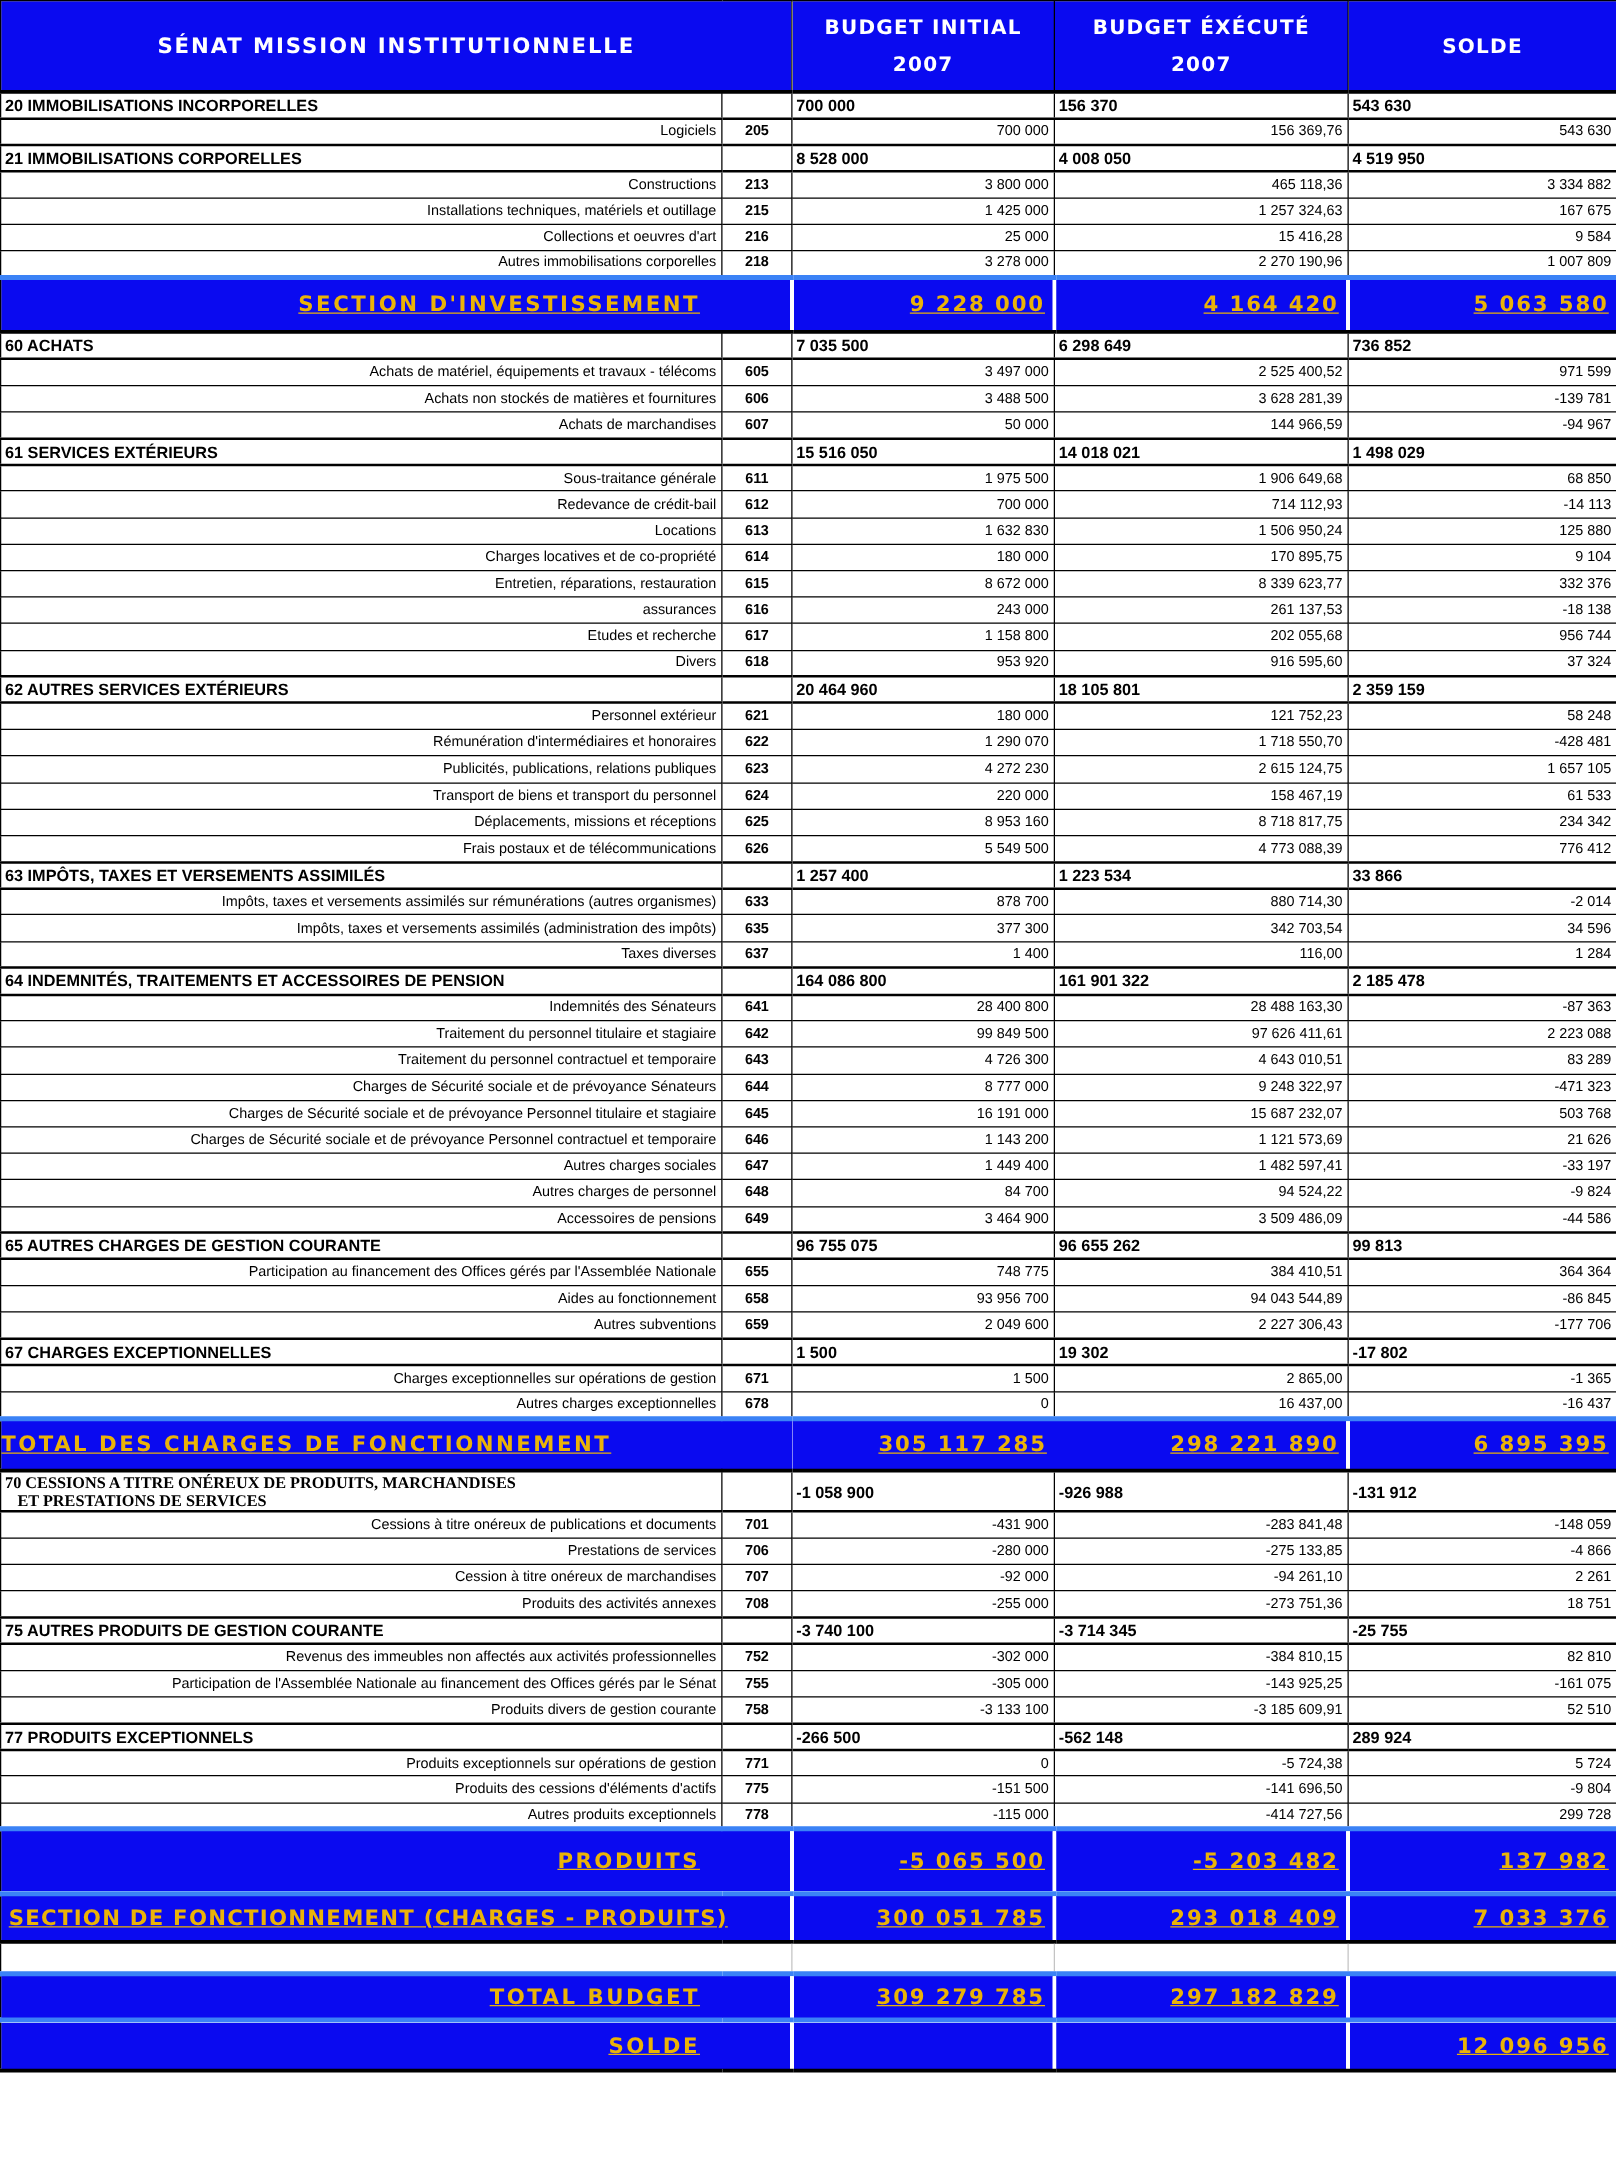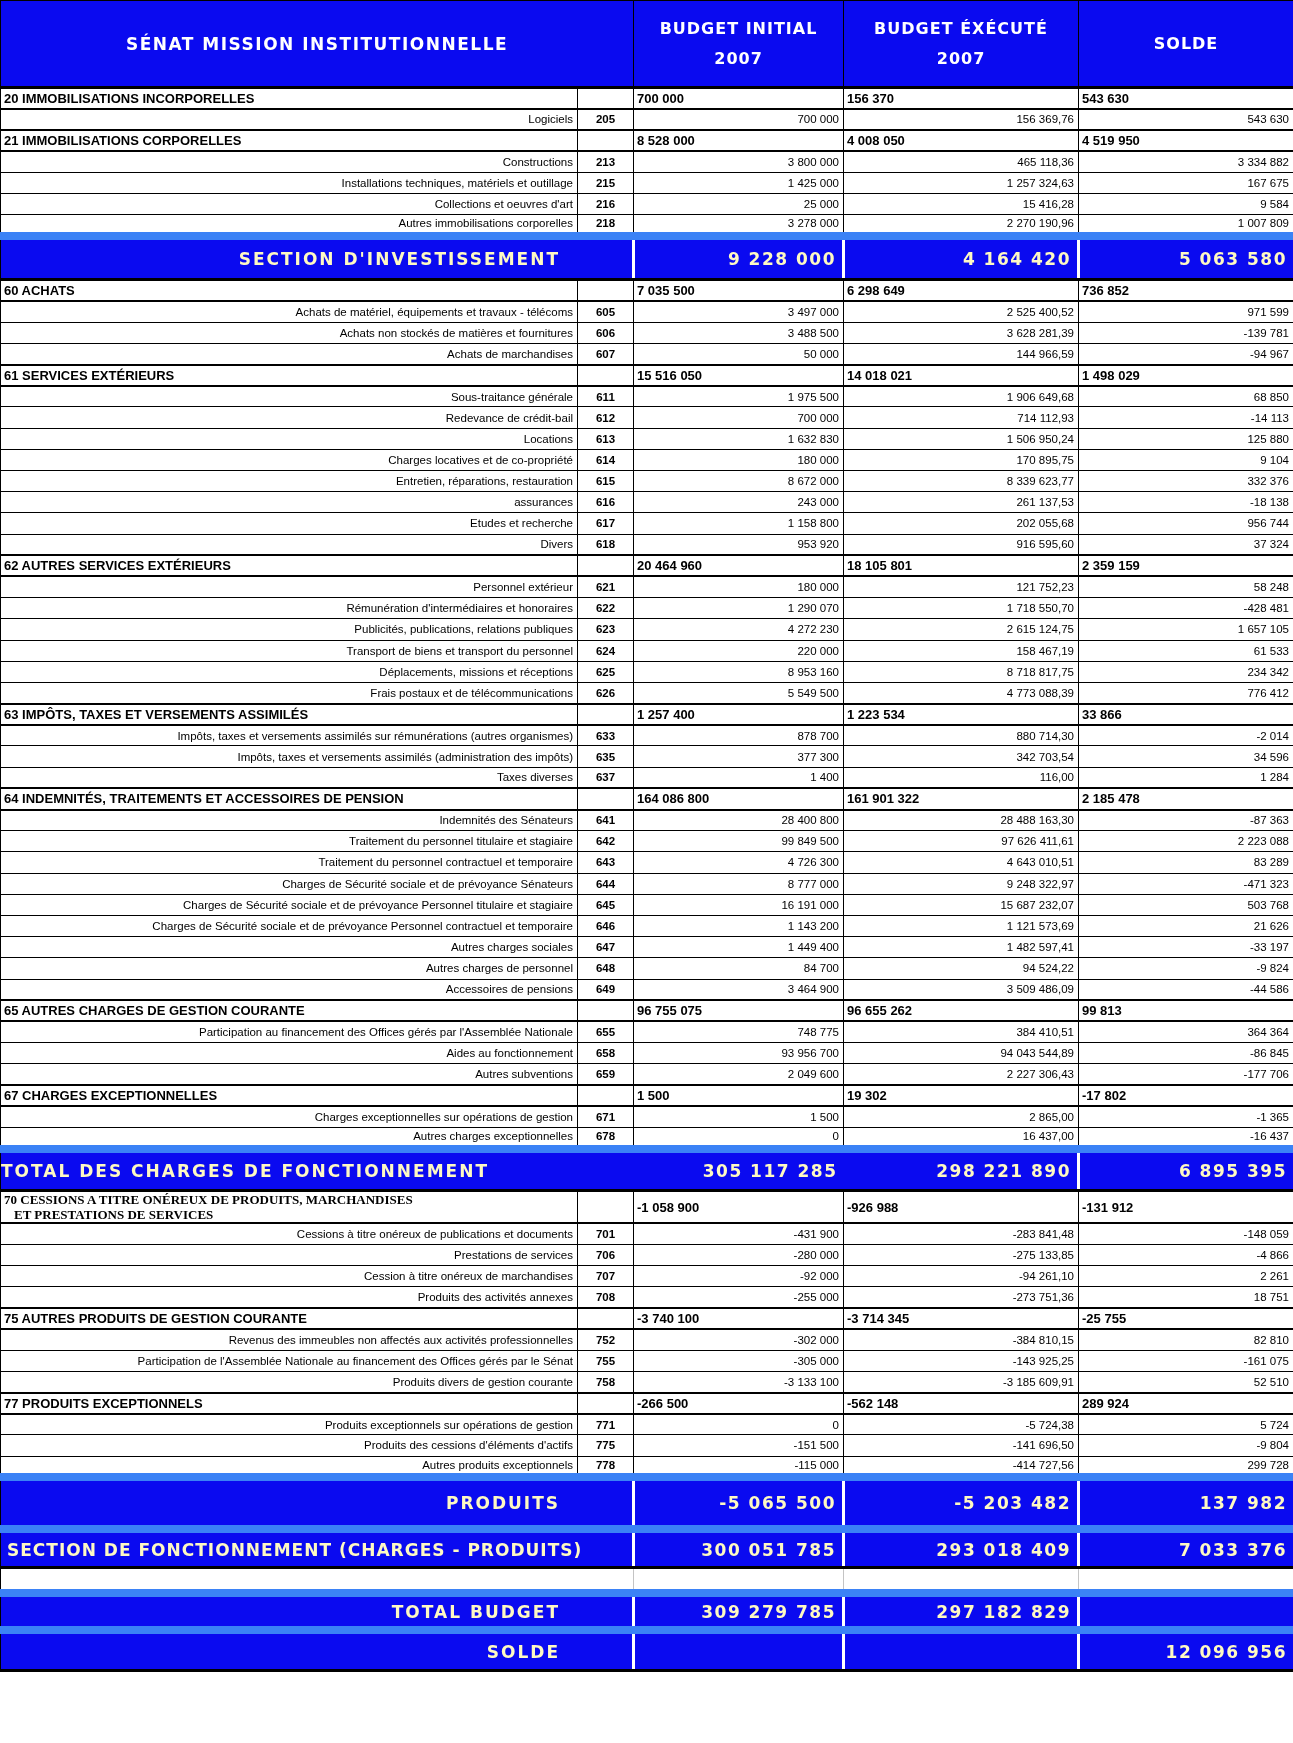--- a/index.html
+++ b/index.html
@@ -2,21 +2,21 @@
 <html style="--blue: #0a0af0;"><head>
 <meta charset="utf-8">
 <style>
   html,body{margin:0;padding:0;background:#ffffff;}
   .sheet{width:1293px;height:1743px;background:#ffffff;overflow:hidden;}
   table{border-collapse:collapse;table-layout:fixed;width:1293px;border:1px solid #000;
         font-family:"Liberation Sans",sans-serif;color:#000;}
   td,th{overflow:hidden;white-space:nowrap;padding:0;}
 
   
-  thead tr{height:87px;padding-left:44px;}
+  thead tr{height:73px;padding-left:44px;}
   thead th{background:var(--blue);color:#fff;border:1px solid #000;border-bottom:3px solid #000;
            font-family:"DejaVu Sans",sans-serif;font-weight:bold;vertical-align:middle;}
   th.h-title{font-size:17px;letter-spacing:1.5px;}
   th.h-col{font-size:16px;letter-spacing:1px;}
   th.h-col div{line-height:30px;}
 
   
   tr.det,tr.cat{height:21.2px;}
   tr.det td{border:1px solid #000;font-size:11.5px;}
   tr.cat td,tr.cat2 td{border:1px solid #000;border-top-width:2px;border-bottom-width:2px;
@@ -24,22 +24,22 @@
   tr.cat2{height:32px;}
   tr.cat2 .label div{line-height:15px;font-family:Liberation Serif, serif;}
   tr.cat2 .label div.l2{padding-left:10px;}
   tr.det .label{text-align:right;padding-right:4px;}
   tr.cat .label,tr.cat2 .label{text-align:left;padding-left:3px;}
   td.code{text-align:center;font-weight:bold;font-size:12px;}
   tr.det td.v{text-align:right;padding-right:4px;}
   tr.cat td.v,tr.cat2 td.v{text-align:left;padding-left:3px;}
 
   
-  tr.blue td{background:var(--blue);color:#fef9c3;font-family:"DejaVu Sans",sans-serif;font-weight:bold;
-             font-size:17px;border-top:8px solid #3b82f6;border-bottom:3px solid #000;vertical-align:middle;}
+  tr.blue td{background:var(--blue);color:#eab308;font-family:"DejaVu Sans",sans-serif;font-weight:bold;
+             font-size:17px;border-top:4px solid #3b82f6;border-bottom:3px solid #000;vertical-align:middle;text-decoration:underline;}
   tr.blue .label{letter-spacing:2px;}
   tr.blue.ar .label{text-align:right;padding-right:72px;}
   tr.blue.al .label{text-align:left;padding-left:6px;letter-spacing:1px;}
   tr.blue.ac .label{text-align:left;letter-spacing:2px;}
   tr.blue td.v{text-align:right;padding-right:6px;letter-spacing:1.5px;}
   tr.blue.sep td{border-left:3px solid #fff;border-right:3px solid #fff;}
   tr.blue.merged td{border-left:0 solid var(--blue);border-right:0 solid var(--blue);}
   tr.blue.merged td.v3{border-left:3px solid #fff;}
   tr.blue td:first-child{border-left:1px solid #000;}
   tr.blue td:last-child{border-right:1px solid #000;}

